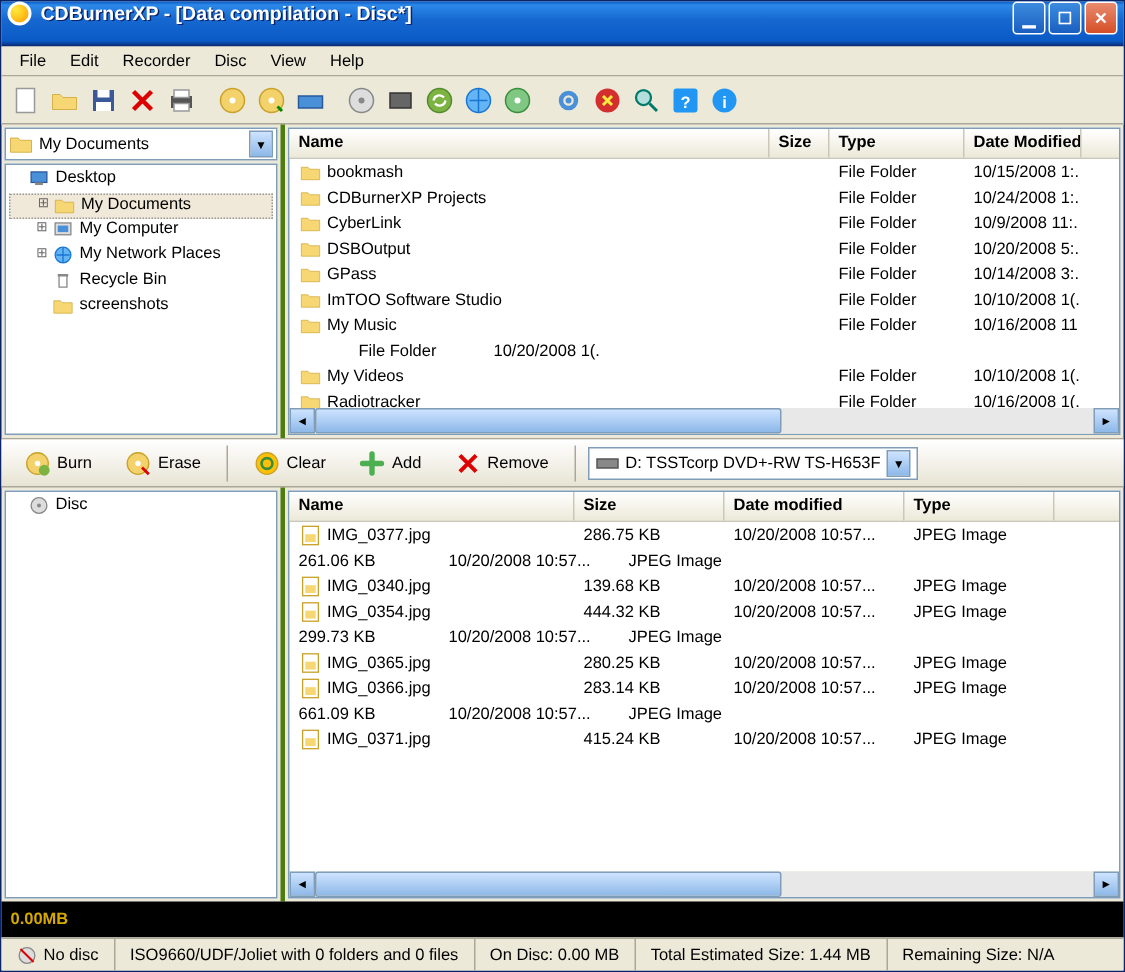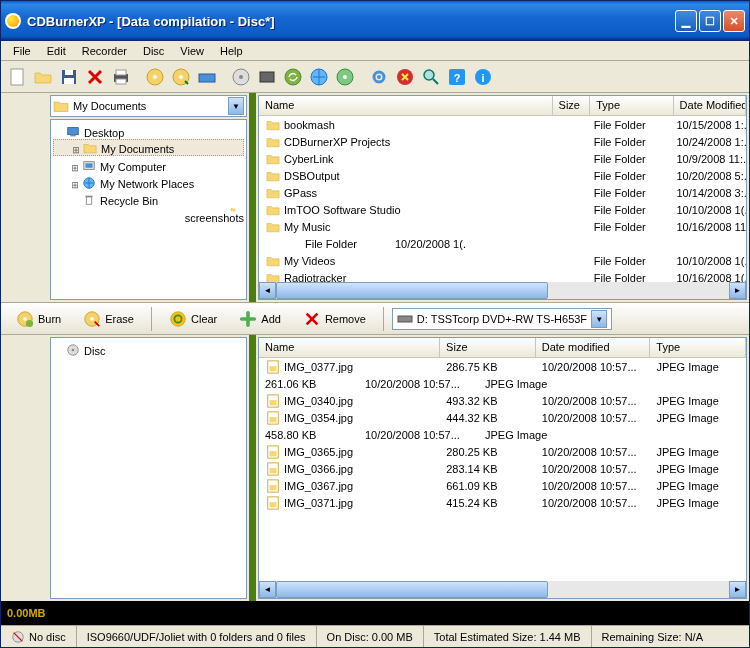--- a/index.html
+++ b/index.html
@@ -1,44 +1,44 @@
 <!DOCTYPE html>
 <html><head>
 <meta charset="utf-8">
 <style>
 * { margin:0; padding:0; box-sizing:border-box; font-family:Tahoma,Arial,sans-serif; font-size:11px; }
 body { width:750px; height:648px; background:#ece9d8; overflow:hidden; }
 .window { width:750px; height:648px; border:1px solid #0a246a; display:flex; flex-direction:column; }
-.titlebar { height:40px; background:linear-gradient(to bottom,#0a5ac6 0%,#2c89e8 8%,#1668d0 40%,#0a5ac6 88%,#0a246a 100%); display:flex; align-items:center; padding:0 4px; color:#fff; }
+.titlebar { height:30px; background:linear-gradient(to bottom,#0a5ac6 0%,#2c89e8 8%,#1668d0 40%,#0a5ac6 88%,#0a246a 100%); display:flex; padding:0 4px; color:#fff; }
 .titlebar .icon { width:16px; height:16px; background:#fff; border-radius:50%; margin-right:6px; position:relative; }
 .titlebar .icon::after{content:"";position:absolute;inset:2px;border-radius:50%;background:radial-gradient(circle at 30% 30%,#ffeb3b,#ff9800)}
 .titlebar .title { flex:1; font-weight:bold; font-size:13px; text-shadow:1px 1px 0 #0a246a;}
 .titlebar .winbtns { display:flex; gap:2px;}
 .titlebar .winbtn { width:22px; height:22px; border-radius:3px; display:flex; align-items:center; justify-content:center; color:#fff; font-weight:bold; border:1px solid #fff;}
 .winbtn.min,.winbtn.max{background:linear-gradient(to bottom,#3c8cde,#1a5fc0);}
 .winbtn.close{background:linear-gradient(to bottom,#e88b6f,#d64f28);}
 .menubar { height:20px; background:#ece9d8; display:flex; align-items:center; padding:0 4px; border-bottom:1px solid #aca899;}
 .menubar span { padding:2px 8px; cursor:default;}
 .toolbar { height:32px; background:#ece9d8; display:flex; align-items:center; padding:2px 4px; gap:2px; border-bottom:1px solid #aca899;}
 .tbtn { width:24px; height:24px; display:flex; align-items:center; justify-content:center; border-radius:2px;}
 .tbtn svg{width:20px;height:20px;}
 .panes { flex:1; display:flex; flex-direction:column; min-height:0;}
 .top-pane { height:210px; display:flex; border-bottom:1px solid #aca899;}
-.left-tree { width:208px; display:flex; flex-direction:column; border-right:7px solid #4d7c0f;margin-left:47px;}
+.left-tree { width:189px; display:flex; flex-direction:column; border-right:3px solid #4d7c0f;}
 .combo { height:22px; border:1px solid #7f9db9; background:#fff; margin:2px; display:flex; align-items:center; padding:0 2px;}
 .combo .cicon{width:16px;height:16px;margin-right:4px;}
 .combo .dd{margin-left:auto;width:16px;height:18px;background:linear-gradient(to bottom,#cee3ff,#8db8e8);border:1px solid #7f9db9;display:flex;align-items:center;justify-content:center;font-size:8px;}
 .tree { flex:1; background:#fff; border:1px solid #7f9db9; margin:0 2px 2px 2px; overflow:auto; padding:2px;}
-.tree-item { display:flex; align-items:flex-end; height:17px; white-space:nowrap;}
+.tree-item { display:flex; align-items:flex-start; height:17px; white-space:nowrap;}
 .tree-item .exp{width:12px;text-align:center;color:#666;font-size:9px;}
 .tree-item .ticon{width:16px;height:14px;margin-right:3px;}
 .tree-item.sel{background:#f0e8d8;border:1px dotted #999;}
 .file-list { flex:1; display:flex; flex-direction:column; background:#fff; border:1px solid #7f9db9; margin:2px; min-width:0;}
 .fl-header { height:20px; background:linear-gradient(to bottom,#fff,#ece9d8); display:flex; border-bottom:1px solid #cbc7b8;}
-.fl-header .col { border-right:1px solid #cbc7b8; padding:3px 6px; white-space:nowrap; overflow:hidden;}
+.fl-header .col { border-right:1px solid #cbc7b8; padding:3px 6px; white-space:nowrap; overflow:hidden;font-weight:bold;}
 .fl-body { flex:1; overflow:hidden;}
 .fl-row { display:flex; height:17px; align-items:center;}
 .fl-row .cell { padding:1px 6px; white-space:nowrap; overflow:hidden;}
 .fl-row .ficon{width:16px;height:14px;margin-right:3px;flex-shrink:0;}
 .hscroll { height:17px; background:#ece9d8; display:flex; align-items:center;}
 .hscroll .arr{width:17px;height:17px;background:linear-gradient(to bottom,#cee3ff,#8db8e8);border:1px solid #7f9db9;display:flex;align-items:center;justify-content:center;font-size:8px;}
 .hscroll .track{flex:1;height:17px;background:#e8e8e8;display:flex;}
 .hscroll .thumb{width:60%;height:100%;background:linear-gradient(to bottom,#cee3ff,#8db8e8);border:1px solid #7f9db9;border-radius:2px;}
 .mid-toolbar { height:32px; background:linear-gradient(to bottom,#fefefe,#e8e4d4); display:flex; align-items:center; padding:2px 6px; gap:4px; border-bottom:1px solid #aca899; border-top:1px solid #fff;}
 .mid-toolbar .btn { display:flex; align-items:center; gap:4px; padding:3px 8px; border:1px solid transparent; border-radius:3px;}
@@ -231,21 +231,21 @@
               <span>My Network Places</span>
             </div>
             <div class="tree-item" style="padding-left: 16px;">
               <span class="exp"></span>
               <svg class="ticon" viewBox="0 0 16 16">
                 <path d="M5 4h6v9H5z" fill="#fff" stroke="#888"></path>
                 <path d="M4 4h8" stroke="#888" stroke-width="2"></path>
               </svg>
               <span>Recycle Bin</span>
             </div>
-            <div class="tree-item" style="padding-left: 16px; flex-direction: column;">
+            <div class="tree-item" style="padding-left: 16px;">
               <span class="exp"></span>
               <svg class="ticon" viewBox="0 0 16 16">
                 <path class="folder-icon" d="M1 4h5l1.5 1.5H15v8H1z"></path>
               </svg>
               <span>screenshots</span>
             </div>
           </div>
       </div>
       <div class="file-list">
         <div class="fl-header" id="uh">
@@ -423,35 +423,35 @@
             <div class="fl-row">
               <div class="cell" style="width:100px">261.06 KB</div>
               <div class="cell" style="width:120px">10/20/2008 10:57...</div>
               <div class="cell" style="width:100px">JPEG Image</div>
             </div>
             <div class="fl-row">
               <div class="cell c1t" style="width:190px"><svg class="ficon" viewBox="0 0 16 16">
                   <rect x="2" y="1" width="12" height="14" fill="#fff" stroke="#c9a229"></rect>
                   <rect x="4" y="7" width="8" height="6" fill="#f7d774"></rect>
                 </svg>IMG_0340.jpg</div>
-              <div class="cell" style="width:100px">493.32 KB</div>
+              <div class="cell" style="width:100px">139.68 KB</div>
               <div class="cell" style="width:120px">10/20/2008 10:57...</div>
               <div class="cell" style="width:100px">JPEG Image</div>
             </div>
             <div class="fl-row">
               <div class="cell c1t" style="width:190px"><svg class="ficon" viewBox="0 0 16 16">
                   <rect x="2" y="1" width="12" height="14" fill="#fff" stroke="#c9a229"></rect>
                   <rect x="4" y="7" width="8" height="6" fill="#f7d774"></rect>
                 </svg>IMG_0354.jpg</div>
               <div class="cell" style="width:100px">444.32 KB</div>
               <div class="cell" style="width:120px">10/20/2008 10:57...</div>
               <div class="cell" style="width:100px">JPEG Image</div>
             </div>
             <div class="fl-row">
-              <div class="cell" style="width:100px">458.80 KB</div>
+              <div class="cell" style="width:100px">299.73 KB</div>
               <div class="cell" style="width:120px">10/20/2008 10:57...</div>
               <div class="cell" style="width:100px">JPEG Image</div>
             </div>
             <div class="fl-row">
               <div class="cell c1t" style="width:190px"><svg class="ficon" viewBox="0 0 16 16">
                   <rect x="2" y="1" width="12" height="14" fill="#fff" stroke="#c9a229"></rect>
                   <rect x="4" y="7" width="8" height="6" fill="#f7d774"></rect>
                 </svg>IMG_0365.jpg</div>
               <div class="cell" style="width:100px">280.25 KB</div>
               <div class="cell" style="width:120px">10/20/2008 10:57...</div>
@@ -460,24 +460,20 @@
             <div class="fl-row">
               <div class="cell c1t" style="width:190px"><svg class="ficon" viewBox="0 0 16 16">
                   <rect x="2" y="1" width="12" height="14" fill="#fff" stroke="#c9a229"></rect>
                   <rect x="4" y="7" width="8" height="6" fill="#f7d774"></rect>
                 </svg>IMG_0366.jpg</div>
               <div class="cell" style="width:100px">283.14 KB</div>
               <div class="cell" style="width:120px">10/20/2008 10:57...</div>
               <div class="cell" style="width:100px">JPEG Image</div>
             </div>
             <div class="fl-row">
-              <div class="cell c1t" style="width:190px"><svg class="ficon" viewBox="0 0 16 16">
-                  <rect x="2" y="1" width="12" height="14" fill="#fff" stroke="#c9a229"></rect>
-                  <rect x="4" y="7" width="8" height="6" fill="#f7d774"></rect>
-                </svg>IMG_0367.jpg</div>
               <div class="cell" style="width:100px">661.09 KB</div>
               <div class="cell" style="width:120px">10/20/2008 10:57...</div>
               <div class="cell" style="width:100px">JPEG Image</div>
             </div>
             <div class="fl-row">
               <div class="cell c1t" style="width:190px"><svg class="ficon" viewBox="0 0 16 16">
                   <rect x="2" y="1" width="12" height="14" fill="#fff" stroke="#c9a229"></rect>
                   <rect x="4" y="7" width="8" height="6" fill="#f7d774"></rect>
                 </svg>IMG_0371.jpg</div>
               <div class="cell" style="width:100px">415.24 KB</div>

